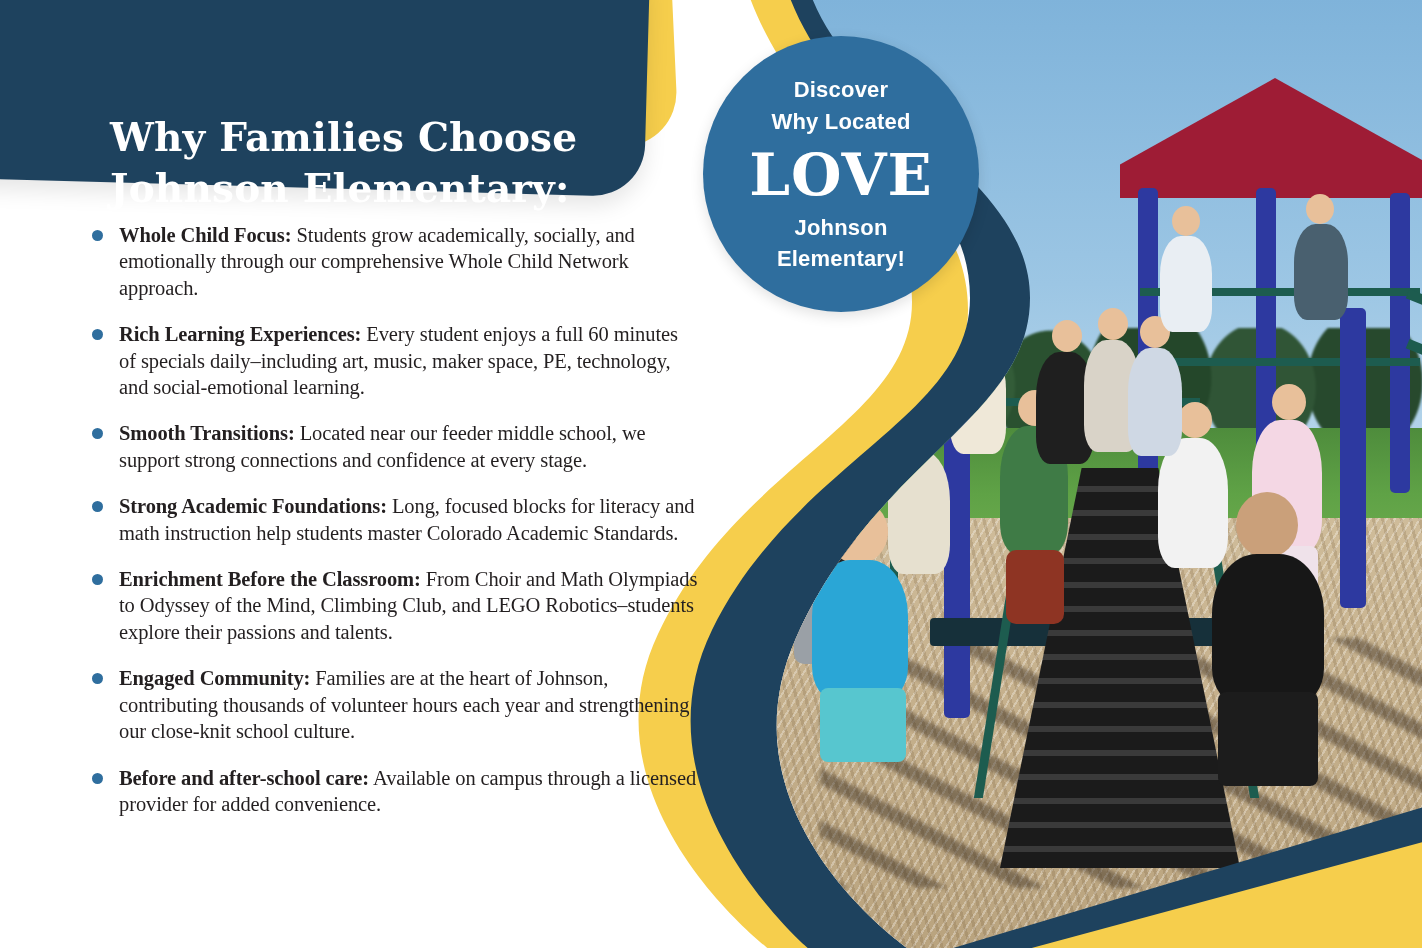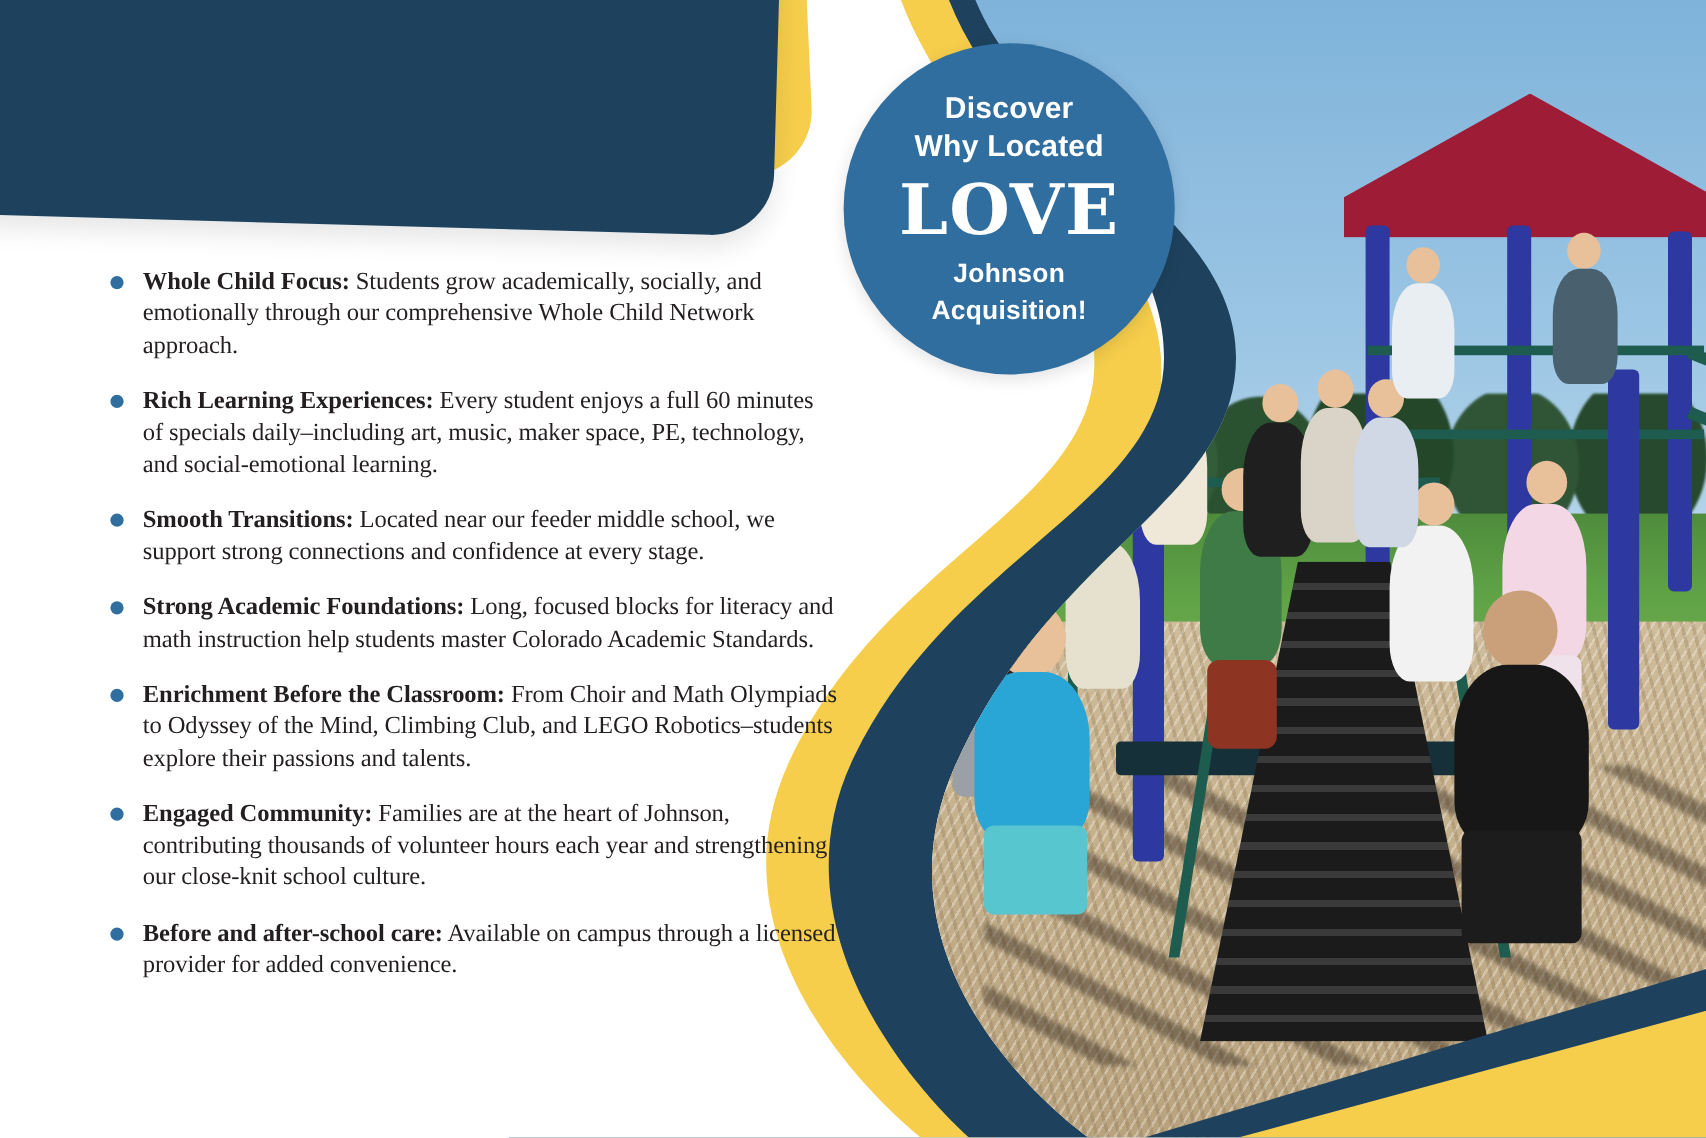--- a/index.html
+++ b/index.html
@@ -154,21 +154,21 @@
     width:276px; height:276px;
     border-radius:50%;
     background:var(--badge-blue);
     color:#fff;
     text-align:center;
     z-index:8;
     display:flex;flex-direction:column;align-items:center;justify-content:center;
     box-shadow:0 4px 14px rgba(0,0,0,.12);
   }
   .badge-l1,.badge-l2{
-    font-size:25px;font-weight:700;line-height:32px;letter-spacing:.2px;
+    font-size:22px;font-weight:700;line-height:32px;letter-spacing:.2px;
   }
   .badge-love{
     font-family:"DejaVu Serif", serif;
     font-weight:700;
     font-size:58px;
     line-height:70px;
     margin:2px 0 2px;
     letter-spacing:1px;
   }
   .badge-l4,.badge-l5{
@@ -282,27 +282,29 @@
       <div class="ph-head" style="left:606px;top:196px;width:28px;height:30px;"></div>
       <div class="ph-kid" style="left:594px;top:226px;width:54px;height:96px;background:#49606f;"></div>
     </div>
   </div>
 
   <div class="bottom-navy"></div>
   <div class="bottom-yellow"></div>
 
   <div class="header-yellow"></div>
   <div class="header-panel"></div>
+  <h1 class="header-title">Why Families Choose
+Johnson Elementary:</h1>
 
   <div class="badge">
     <div class="badge-l1">Discover</div>
     <div class="badge-l2">Why Located</div>
     <div class="badge-love">LOVE</div>
     <div class="badge-l4">Johnson</div>
-    <div class="badge-l5">Acquisition!</div>
+    <div class="badge-l5">Elementary!</div>
   </div>
 
   <div class="bullets">
     <div class="bullet">
       <span class="dot"></span>
       <span class="b-label">Whole Child Focus:</span><span> Students grow academically, socially, and emotionally through our comprehensive Whole Child Network approach.</span>
     </div>
     <div class="bullet">
       <span class="dot"></span>
       <span class="b-label">Rich Learning Experiences:</span><span> Every student enjoys a full 60 minutes of specials daily–including art, music, maker space, PE, technology, and social-emotional learning.</span>

